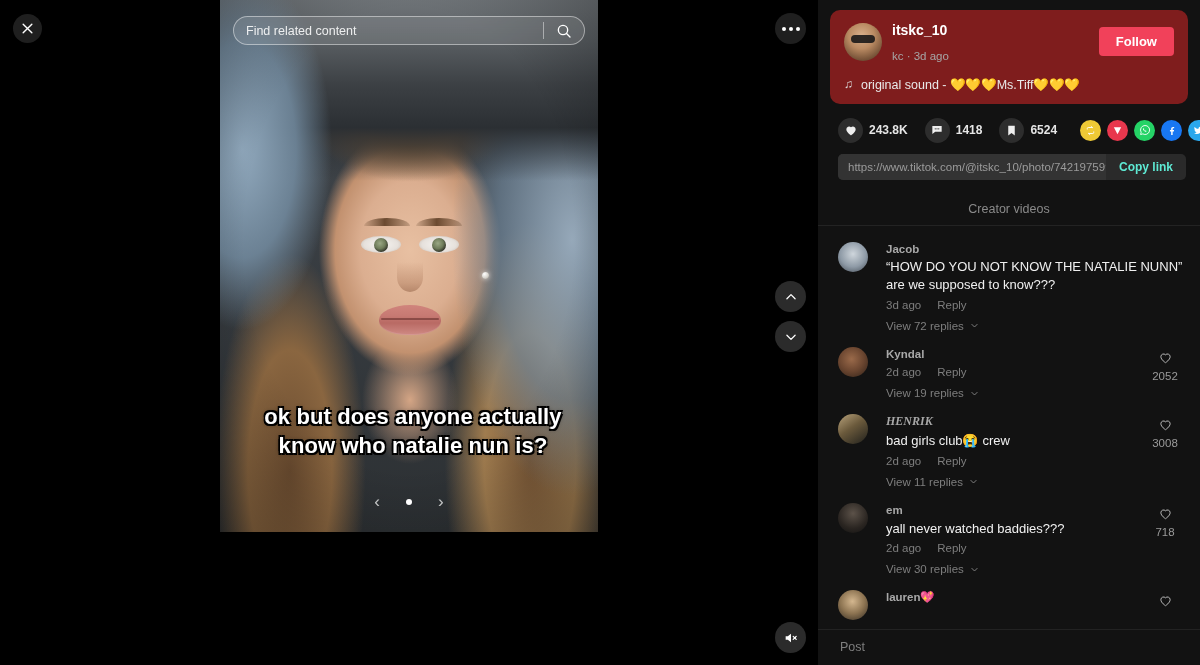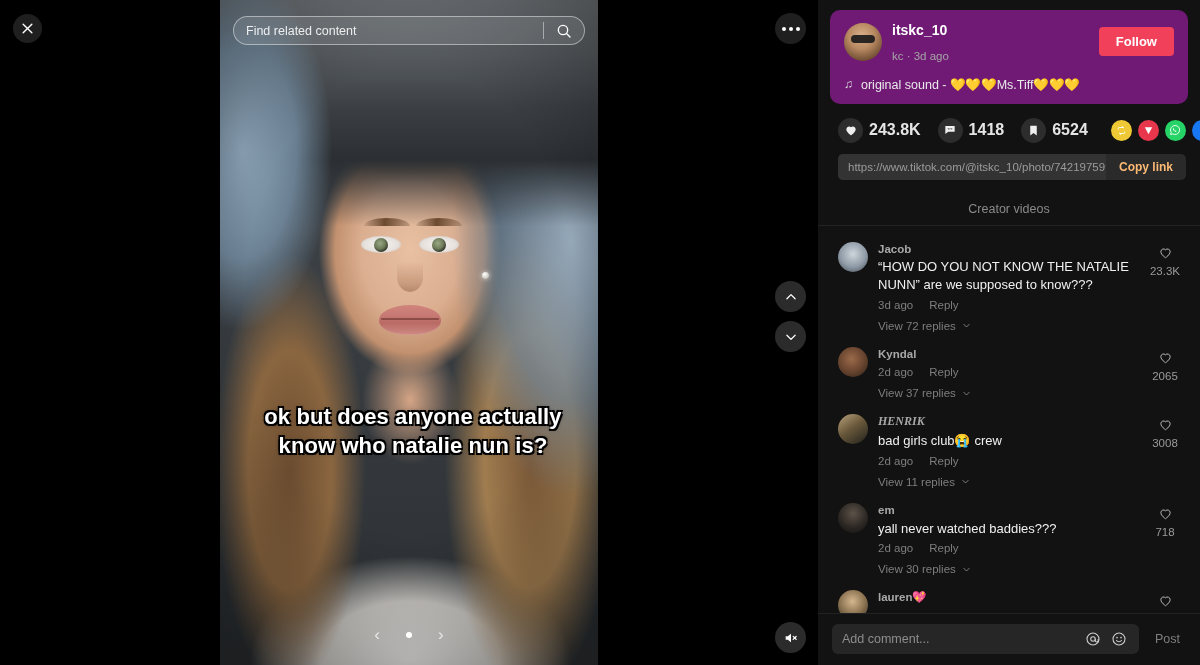--- a/index.html
+++ b/index.html
@@ -27,21 +27,21 @@
     position: absolute; left: 13px; top: 14px;
     width: 29px; height: 29px; border-radius: 50%;
     background: #1f1f1f;
     display: flex; align-items: center; justify-content: center;
     cursor: pointer; z-index: 30;
   }
   .close-btn svg { width: 13px; height: 13px; }
 
   .media-stage {
     position: absolute; left: 220px; top: 0;
-    width: 378px; height: 665px;
+    width: 378px; height: 532px;
     overflow: hidden;
     background: #404040;
     padding-left: 8px;
   }
   
   .photo {
     position: absolute; inset: 0;
     background:
       
       radial-gradient(ellipse 120px 240px at 22px 150px, rgba(150,175,196,.95) 0%, rgba(120,146,168,.8) 45%, rgba(60,70,80,.0) 75%),
@@ -159,21 +159,21 @@
 
   
   .side {
     width: 382px; height: 665px; flex: 0 0 382px;
     background: #121212;
     position: relative;
     display: flex; flex-direction: column;
   }
   .info-card {
     margin: 10px 12px 0 12px;
-    background: #701a75;
+    background: #7f1d1d;
     border-radius: 10px;
     padding: 12px 14px 12px 14px;
   }
   .author-row { display: flex; align-items: center; }
   .avatar {
     width: 38px; height: 38px; border-radius: 50%;
     flex: 0 0 38px; margin-right: 10px; overflow: hidden;
     background: radial-gradient(circle at 46% 34%, #d8b08c 0%, #b98a62 40%, #6d4b32 78%, #3a2718 100%);
     position: relative;
   }
@@ -201,37 +201,37 @@
     padding: 14px 14px 0 20px;
     gap: 9px;
   }
   .stat { display: flex; align-items: center; gap: 6px; margin-right: 8px; }
   .stat-ico {
     width: 25px; height: 25px; border-radius: 50%;
     background: #2d2d2d;
     display: flex; align-items: center; justify-content: center;
     cursor: pointer;
   }
-  .stat-val { color: #e5e5e5; font-size: 16px; font-weight: 700; }
+  .stat-val { color: #e5e5e5; font-size: 12px; font-weight: 700; }
   .share-icons { display: flex; align-items: center; gap: 6px; margin-left: 6px; }
   .sico { width: 21px; height: 21px; border-radius: 50%; display:flex; align-items:center; justify-content:center; cursor:pointer; }
 
   .link-row {
     margin: 11px 14px 0 20px;
     display: flex; align-items: center;
     background: #2a2a2a; border-radius: 5px;
     height: 26px; overflow: hidden;
   }
   .link-url {
     flex: 1; color: #9b9b9b; font-size: 11.5px;
     padding: 0 10px; white-space: nowrap; overflow: hidden; text-overflow: ellipsis;
     background: #333; height: 100%; display:flex; align-items:center;
   }
   .copy-btn {
-    background: transparent; border: 0; color: #fdba74;
+    background: transparent; border: 0; color: #5eead4;
     font-size: 12px; font-weight: 700; padding: 0 13px; cursor: pointer;
     height: 100%;
     font-family: "Liberation Sans", sans-serif;
   }
 
   .tabs { display: flex; margin-top: 12px; border-bottom: 1px solid #232323; }
   .tab {
     flex: 1; text-align: center; padding: 10px 0 9px 0;
     font-size: 12.5px; color: #8a8a8a; cursor: pointer; position: relative;
   }
@@ -240,21 +240,21 @@
     content:""; position:absolute; left: 24%; right: 24%; bottom: -1px;
     height: 2px; background: #e8e8e8; border-radius: 2px;
   }
 
   .comments {
     flex: 1; overflow-y: auto;
     padding: 8px 14px 6px 20px;
   }
   .comments::-webkit-scrollbar { width: 4px; }
   .comments::-webkit-scrollbar-thumb { background: #333; border-radius: 3px; }
-  .cmt { display: flex; padding: 8px 0 7px 0; }
+  .cmt { display: flex; padding: 8px 0 7px 0; gap: 8px; }
   .cmt-av {
     width: 30px; height: 30px; border-radius: 50%; flex: 0 0 30px; margin-right: 10px;
     background: #3a3a3a; overflow: hidden;
   }
   .cav0 { background: radial-gradient(circle at 50% 40%, #cfd6dc 0%, #8e9aa6 55%, #3f4750 100%); }
   .cav1 { background: radial-gradient(circle at 45% 40%, #9a6a4a 0%, #6b4630 50%, #2e2118 100%); }
   .cav2 { background: linear-gradient(145deg, #b9a37c 0%, #6b5a3c 45%, #20201c 100%); }
   .cav3 { background: radial-gradient(circle at 50% 35%, #5c5249 0%, #2a2521 60%, #111 100%); }
   .cav4 { background: radial-gradient(circle at 48% 38%, #d4b78f 0%, #8d7452 50%, #2f2820 100%); }
   .cmt-body { flex: 1; min-width: 0; }
@@ -465,48 +465,42 @@
             <span>3d ago</span>
             <span>Reply</span>
           </div>
           <div class="cmt-replies">
             <span>View 72 replies</span>
             <svg width="9" height="9" viewBox="0 0 24 24">
               <path d="M5 9 L12 16 L19 9" stroke="#8a8a8a" stroke-width="2.4" fill="none" stroke-linecap="round" stroke-linejoin="round"></path>
             </svg>
           </div>
         </div>
-        <div class="cmt-like">
-          <svg width="15" height="15" viewBox="0 0 24 24">
-            <path d="M12 20.3s-7.4-4.7-7.4-9.6a4.3 4.3 0 0 1 7.4-3 4.3 4.3 0 0 1 7.4 3c0 4.9-7.4 9.6-7.4 9.6z" fill="none" stroke="#bdbdbd" stroke-width="1.6"></path>
-          </svg>
-          <span class="cmt-like-count">23.3K</span>
-        </div>
       </div>
 
       <div class="cmt">
         <div class="cmt-av cav1"></div>
         <div class="cmt-body">
           <div class="cmt-name">Kyndal</div>
           <div class="cmt-meta">
             <span>2d ago</span>
             <span>Reply</span>
           </div>
           <div class="cmt-replies">
-            <span>View 37 replies</span>
+            <span>View 19 replies</span>
             <svg width="9" height="9" viewBox="0 0 24 24">
               <path d="M5 9 L12 16 L19 9" stroke="#8a8a8a" stroke-width="2.4" fill="none" stroke-linecap="round" stroke-linejoin="round"></path>
             </svg>
           </div>
         </div>
         <div class="cmt-like">
           <svg width="15" height="15" viewBox="0 0 24 24">
             <path d="M12 20.3s-7.4-4.7-7.4-9.6a4.3 4.3 0 0 1 7.4-3 4.3 4.3 0 0 1 7.4 3c0 4.9-7.4 9.6-7.4 9.6z" fill="none" stroke="#bdbdbd" stroke-width="1.6"></path>
           </svg>
-          <span class="cmt-like-count">2065</span>
+          <span class="cmt-like-count">2052</span>
         </div>
       </div>
 
       <div class="cmt">
         <div class="cmt-av cav2"></div>
         <div class="cmt-body">
           <div class="cmt-name serif">HENRIK</div>
           <div class="cmt-text">bad girls club😭 crew</div>
           <div class="cmt-meta">
             <span>2d ago</span>
@@ -561,35 +555,17 @@
           <svg width="15" height="15" viewBox="0 0 24 24">
             <path d="M12 20.3s-7.4-4.7-7.4-9.6a4.3 4.3 0 0 1 7.4-3 4.3 4.3 0 0 1 7.4 3c0 4.9-7.4 9.6-7.4 9.6z" fill="none" stroke="#bdbdbd" stroke-width="1.6"></path>
           </svg>
 
         </div>
       </div>
 
     </div>
 
     <div class="composer">
-      <div class="composer-field">
-        <input class="composer-input" value="" autofocus="" placeholder="Add comment..." style="">
-        <div class="comp-ico">
-          <svg width="16" height="16" viewBox="0 0 24 24">
-            <circle cx="12" cy="12" r="9" fill="none" stroke="#cfcfcf" stroke-width="1.6"></circle>
-            <circle cx="12" cy="12" r="3.4" fill="none" stroke="#cfcfcf" stroke-width="1.6"></circle>
-            <path d="M15.4 12v2.2a2.2 2.2 0 0 0 4.4 0V12" fill="none" stroke="#cfcfcf" stroke-width="1.6"></path>
-          </svg>
-        </div>
-        <div class="comp-ico">
-          <svg width="16" height="16" viewBox="0 0 24 24">
-            <circle cx="12" cy="12" r="9" fill="none" stroke="#cfcfcf" stroke-width="1.6"></circle>
-            <circle cx="9" cy="10" r="1.2" fill="#cfcfcf"></circle>
-              <circle cx="15" cy="10" r="1.2" fill="#cfcfcf"></circle>
-            <path d="M8.3 14.3a4.6 4.6 0 0 0 7.4 0" fill="none" stroke="#cfcfcf" stroke-width="1.6" stroke-linecap="round"></path>
-          </svg>
-        </div>
-      </div>
       <button class="post-btn">Post</button>
     </div>
 
   </div>
 </div>
 
 </body></html>

